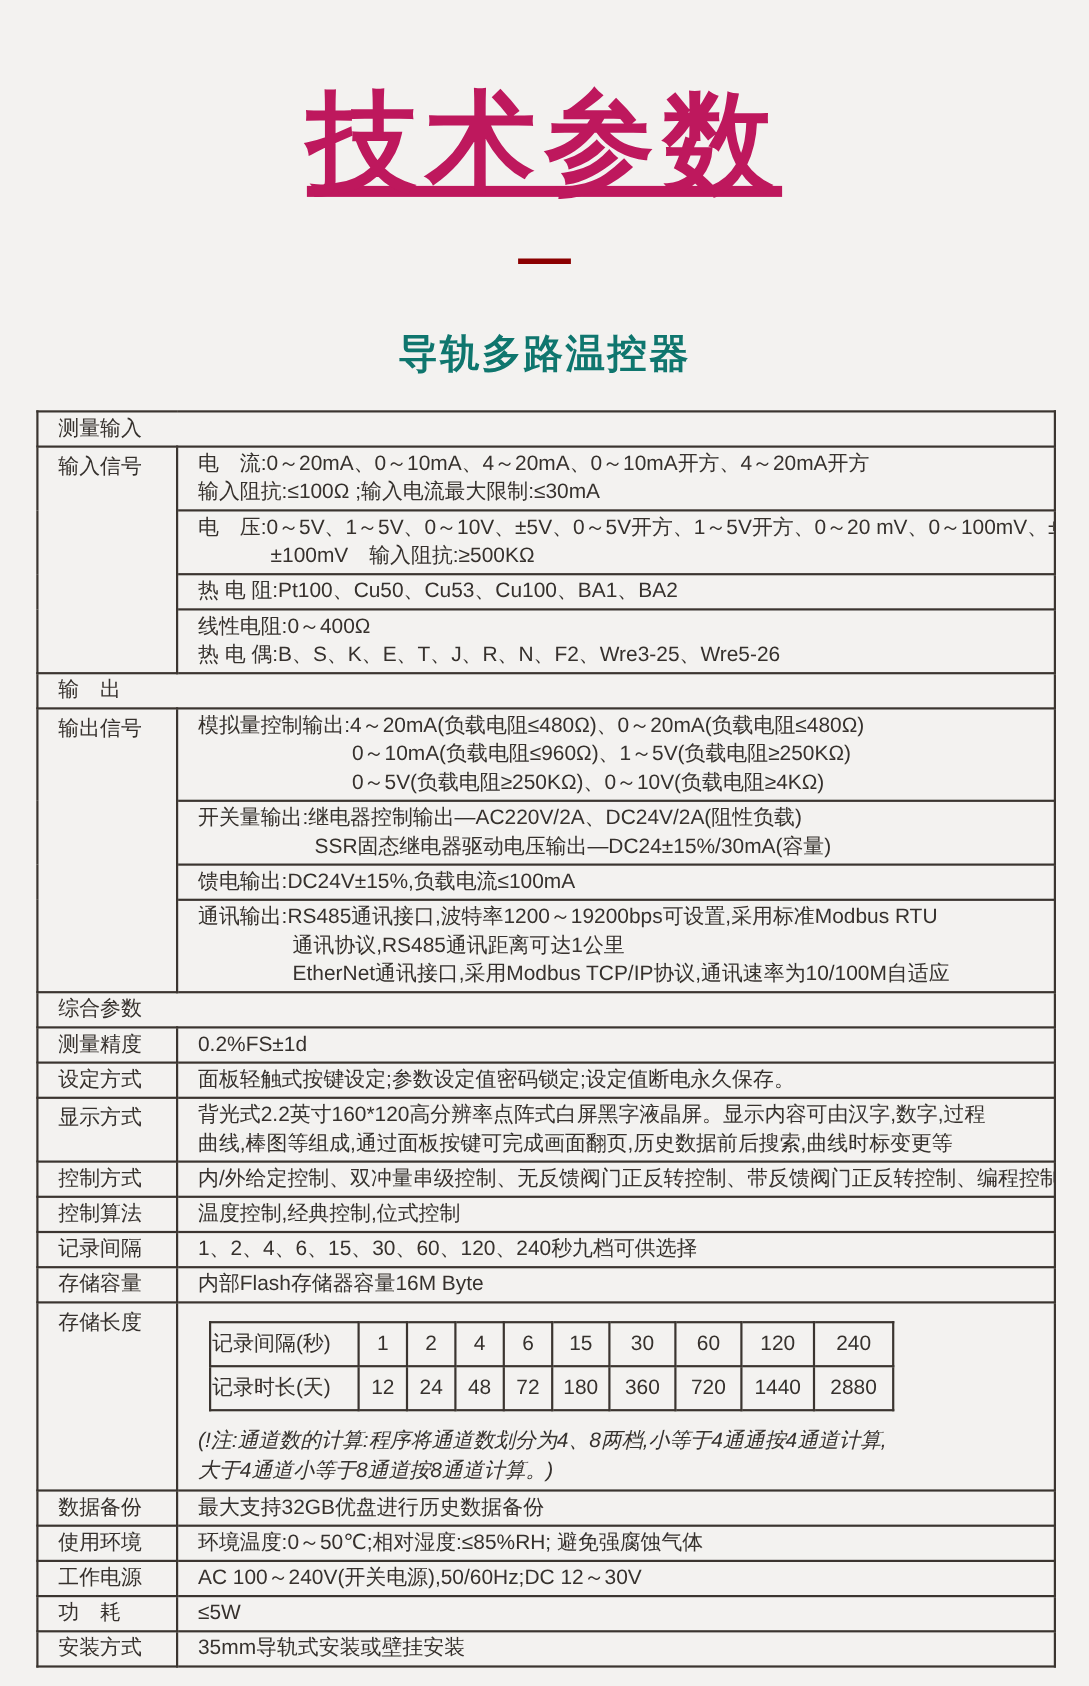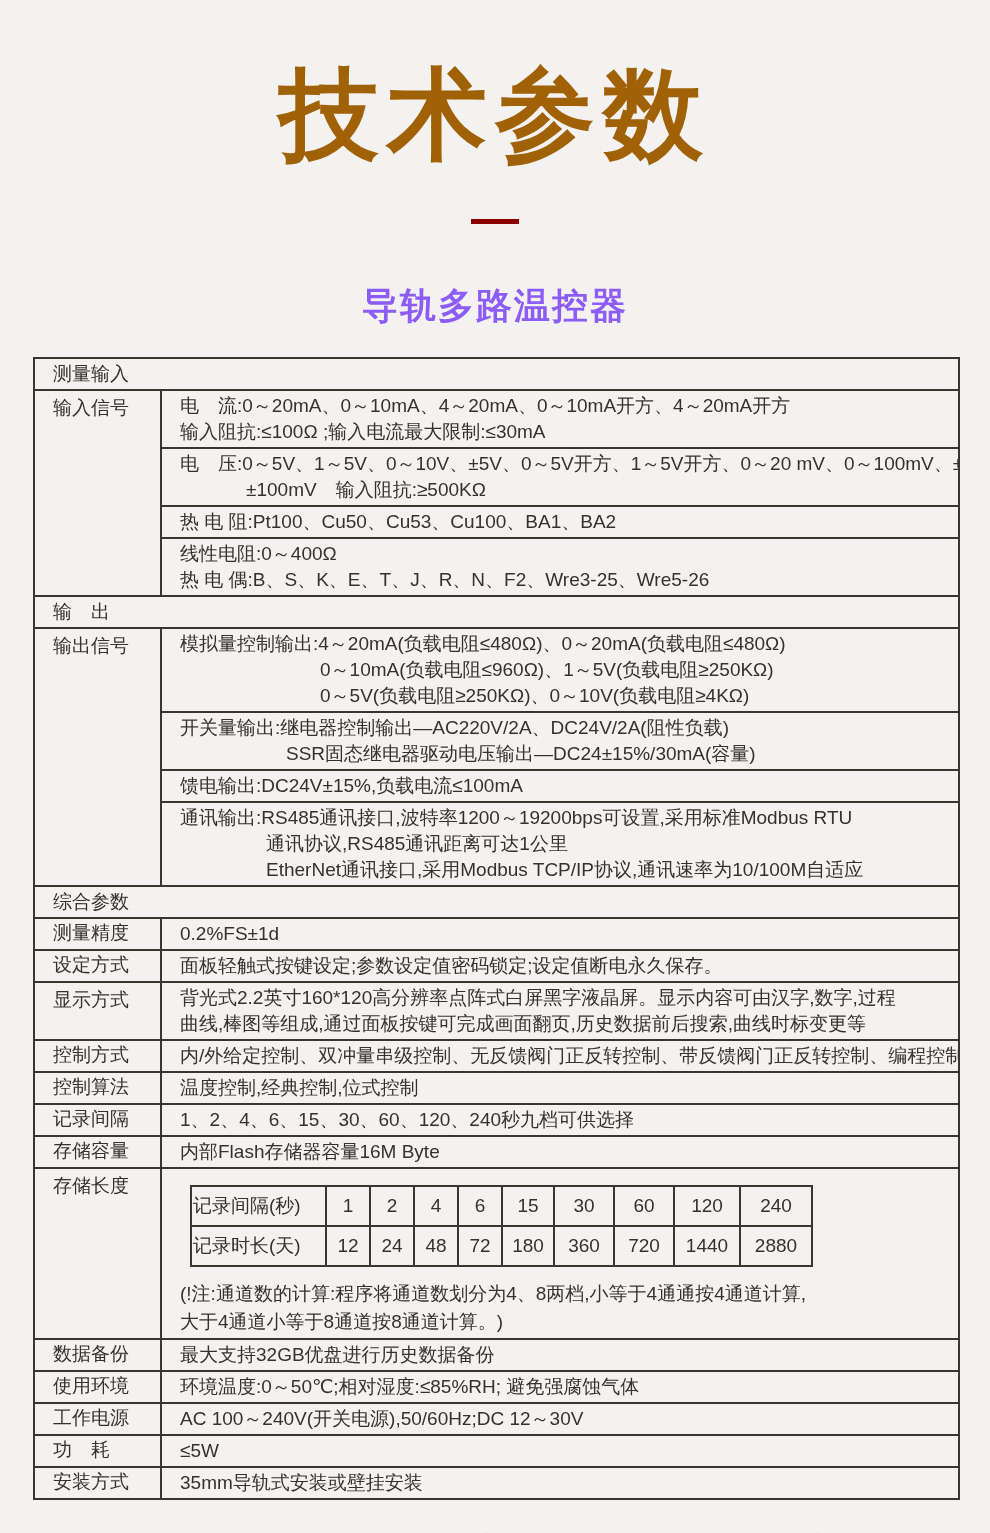--- a/index.html
+++ b/index.html
@@ -8,40 +8,40 @@
     background:#f3f2f0;
     font-family:"Liberation Sans","DejaVu Sans",sans-serif;
     color:#36312d;
     -webkit-font-smoothing:antialiased;
   }
   .page{width:990px;height:1533px;overflow:hidden;}
 
   .title-block{text-align:center;padding-top:62px;}
   .main-title{
     font-size:100px;line-height:1.05;font-weight:900;
-    color:#a16207;letter-spacing:8px;margin:0;
+    color:#be185d;letter-spacing:8px;margin:16px;text-decoration:underline;
   }
   .divider{width:48px;height:5px;margin:52px auto 0 auto;}
   .subtitle{
-    text-align:center;font-size:36px;font-weight:700;color:#8b5cf6;
+    text-align:center;font-size:36px;font-weight:700;color:#0f766e;
     letter-spacing:2px;margin-top:58px;
   }
 
   table.spec{
     border-collapse:collapse;table-layout:fixed;
     width:925px;margin:26px 0 0 33px;
   }
   table.spec td{
     border:2px solid #3b3530;
     font-size:19px;line-height:26px;
     padding:2px 8px 2px 18px;
     vertical-align:middle;
     overflow:hidden;white-space:nowrap;
   }
-  td.lab{padding-left:20px;font-family:Liberation Mono, monospace;}
+  td.lab{padding-left:20px;}
   td.lab.top{vertical-align:top;padding-top:5px;}
   td.sec{padding-left:20px;}
   .ind-v{padding-left:66px;}
   .ind-a{padding-left:140px;}
   .ind-s{padding-left:106px;}
   .ind-c{padding-left:86px;}
 
   tr.h29{height:29px;padding-left:41px;} tr.h28{height:28px;border-radius:15px;} tr.h52{height:52px;}
   tr.h54{height:54px;} tr.h56{height:56px;padding-left:20px;} tr.h80{height:80px;}
   tr.h82{height:82px;} tr.h55{height:55px;padding-left:38px;} tr.h165{height:165px;}
@@ -50,21 +50,21 @@
   table.inner{
     border-collapse:collapse;table-layout:fixed;
     margin:14px 0 0 10px;
   }
   table.inner td{
     border:2px solid #3b3530;
     font-size:19px;line-height:24px;
     padding:7px 4px;text-align:center;white-space:nowrap;
   }
   table.inner td.it-label{width:128px;text-align:left;padding-left:1px;}
-  .note{margin-top:13px;font-size:19px;line-height:28px;}
+  .note{margin-top:13px;font-size:19px;line-height:28px;font-style:italic;}
 
   .footer{
     margin:30px 0 0 12px;font-size:19px;color:#36312d;
     letter-spacing:0.5px;white-space:nowrap;
   }
 </style>
 </head>
 <body>
 
 <div class="page">

